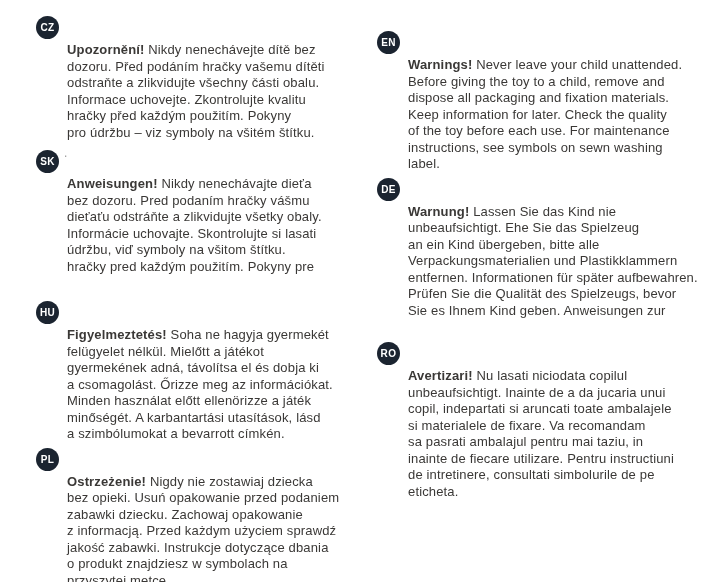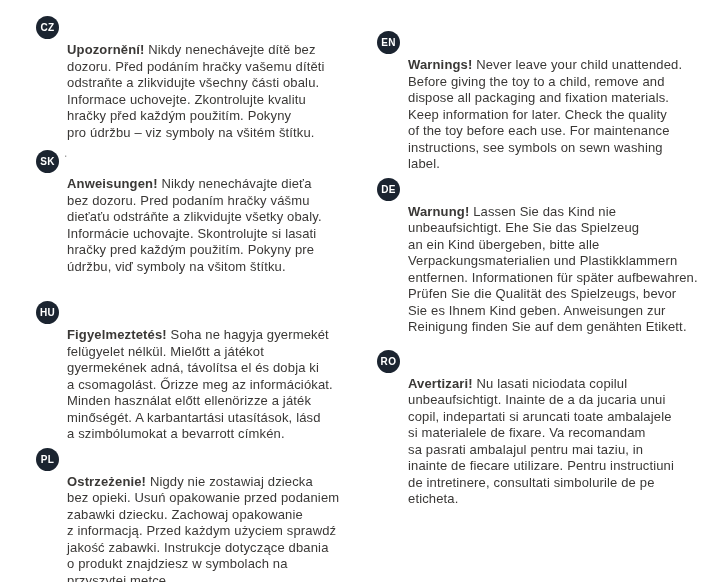--- a/index.html
+++ b/index.html
@@ -28,21 +28,21 @@
   .col-right{left:377px;width:330px;}
 
   .lang-section{display:block;}
   
   .col-left .lang-section:nth-of-type(1){margin-top:16px;}
   .col-left .lang-section:nth-of-type(2){margin-top:9px;}
   .col-left .lang-section:nth-of-type(3){margin-top:26px;}
   .col-left .lang-section:nth-of-type(4){margin-top:5px;}
   .col-right .lang-section:nth-of-type(1){margin-top:31px;}
   .col-right .lang-section:nth-of-type(2){margin-top:5px;}
-  .col-right .lang-section:nth-of-type(3){margin-top:14px;}
+  .col-right .lang-section:nth-of-type(3){margin-top:23px;}
 
   .badge{
     display:flex;align-items:center;justify-content:center;
     width:23px;height:23px;border-radius:50%;
     background:var(--badge);
   }
   .badge-label{
     color:var(--badge-text);
     font-size:10px;font-weight:700;letter-spacing:.4px;
     transform:translateY(-0.5px);
@@ -81,22 +81,22 @@
 
   <section class="lang-section">
     <span class="badge">
       <span class="badge-label">SK</span>
     </span>
     <div class="para">
           <div class="line"><b class="lead">Anweisungen!</b> <span>Nikdy nenechávajte dieťa</span></div>
           <div class="line">bez dozoru. Pred podaním hračky vášmu</div>
           <div class="line">dieťaťu odstráňte a zlikvidujte všetky obaly.</div>
           <div class="line">Informácie uchovajte. Skontrolujte si lasati</div>
+          <div class="line">údržbu, viď symboly na všitom štítku.</div>
           <div class="line">hračky pred každým použitím. Pokyny pre</div>
-          <div class="line">údržbu, viď symboly na všitom štítku.</div>
         </div>
   </section>
 
   <section class="lang-section">
     <span class="badge">
       <span class="badge-label">HU</span>
     </span>
     <div class="para">
           <div class="line"><b class="lead">Figyelmeztetés!</b> <span>Soha ne hagyja gyermekét</span></div>
           <div class="line">felügyelet nélkül. Mielőtt a játékot</div>
@@ -144,21 +144,20 @@
       <span class="badge-label">DE</span>
     </span>
     <div class="para">
           <div class="line"><b class="lead">Warnung!</b> <span>Lassen Sie das Kind nie</span></div>
           <div class="line">unbeaufsichtigt. Ehe Sie das Spielzeug</div>
           <div class="line">an ein Kind übergeben, bitte alle</div>
           <div class="line">Verpackungsmaterialien und Plastikklammern</div>
           <div class="line">entfernen. Informationen für später aufbewahren.</div>
           <div class="line">Prüfen Sie die Qualität des Spielzeugs, bevor</div>
           <div class="line">Sie es Ihnem Kind geben. Anweisungen zur</div>
-          <div class="line">Reinigung finden Sie auf dem genähten Etikett.</div>
         </div>
   </section>
 
   <section class="lang-section">
     <span class="badge">
       <span class="badge-label">RO</span>
     </span>
     <div class="para">
           <div class="line"><b class="lead">Avertizari!</b> <span>Nu lasati niciodata copilul</span></div>
           <div class="line">unbeaufsichtigt. Inainte de a da jucaria unui</div>

